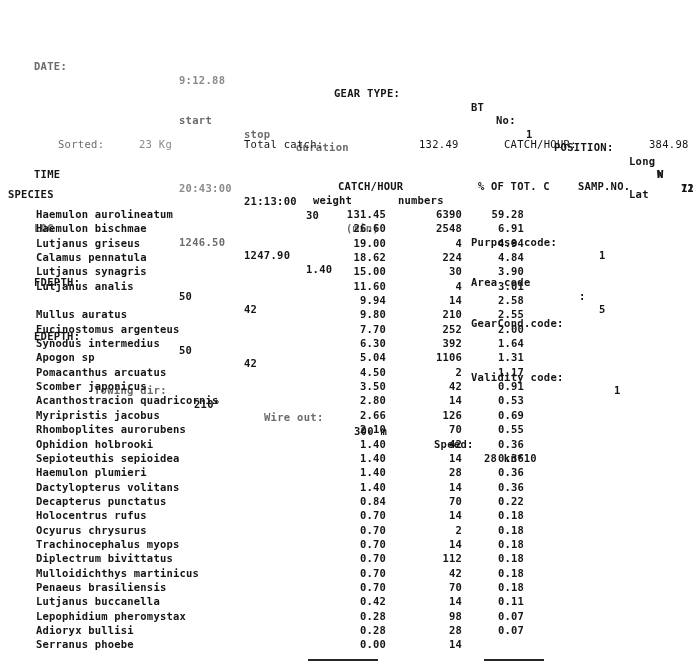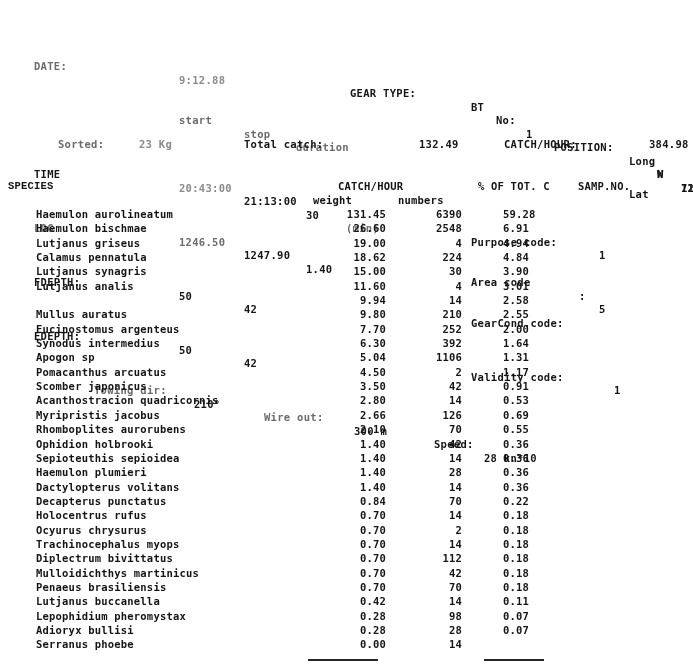--- a/index.html
+++ b/index.html
@@ -36,67 +36,67 @@
     letter-spacing: 0.3px;
     white-space: pre;
   }
   .hdr-row { position: relative; height: 13.5px; white-space: pre; }
   .faint { color: #6d6d6d; }
   .vfaint { color: #8a8a8a; }
 
   .col-a { position: absolute; left: 0; }
   .col-b { position: absolute; left: 145px; }
   .col-c { position: absolute; left: 210px; }
-  .col-d { position: absolute; left: 300px; margin-left: 16px; }
+  .col-d { position: absolute; left: 300px; }
   .col-f { position: absolute; left: 437px; }
   .col-g { position: absolute; left: 520px; }
 
   
   .summaryline {
     position: absolute;
     left: 34px;
     top: 138px;
     width: 640px;
     font-size: 10.5px;
-    font-weight: bold;
+    font-weight: normal;
     letter-spacing: 0.3px;
     height: 14px;
   }
   .summaryline span { position: absolute; white-space: pre; }
 
   
   .tbl {
     position: absolute;
     left: 8px;
     top: 180px;
     width: 680px;
     font-size: 10.5px;
     font-weight: bold;
     letter-spacing: 0.2px;
   }
   .thead { position: relative; height: 28px; }
   .thead span { position: absolute; white-space: pre; }
-  .t-species { left: 0; top: 0; font-family: Liberation Mono, monospace; }
+  .t-species { left: 0; top: 8px; }
   .t-ch       { left: 330px; top: 0; }
   .t-pct      { left: 470px; top: 0; }
   .t-samp     { left: 570px; top: 0; }
   .t-weight   { left: 305px; top: 14px; }
   .t-numbers  { left: 390px; top: 14px; }
 
   .rows { position: relative; }
   .row {
     position: relative;
     height: 14.35px;
     white-space: pre;
   }
   .row span { position: absolute; white-space: pre; }
   .c-name { left: 0; padding-left: 28px; }
   .c-w  { left: 300px; width: 78px; text-align: right; display: inline-block; }
   .c-n  { left: 392px; width: 62px; text-align: right; display: inline-block; }
-  .c-p  { left: 495px; width: 62px; display: inline-block; }
+  .c-p  { left: 454px; width: 62px; text-align: right; display: inline-block; }
   .c-s  { left: 580px; width: 62px; text-align: right; display: inline-block; }
 
   
   .rule {
     position: absolute;
     border-top: 2px solid #2a2a2a;
     height: 0;
   }
 </style>
 </head>

